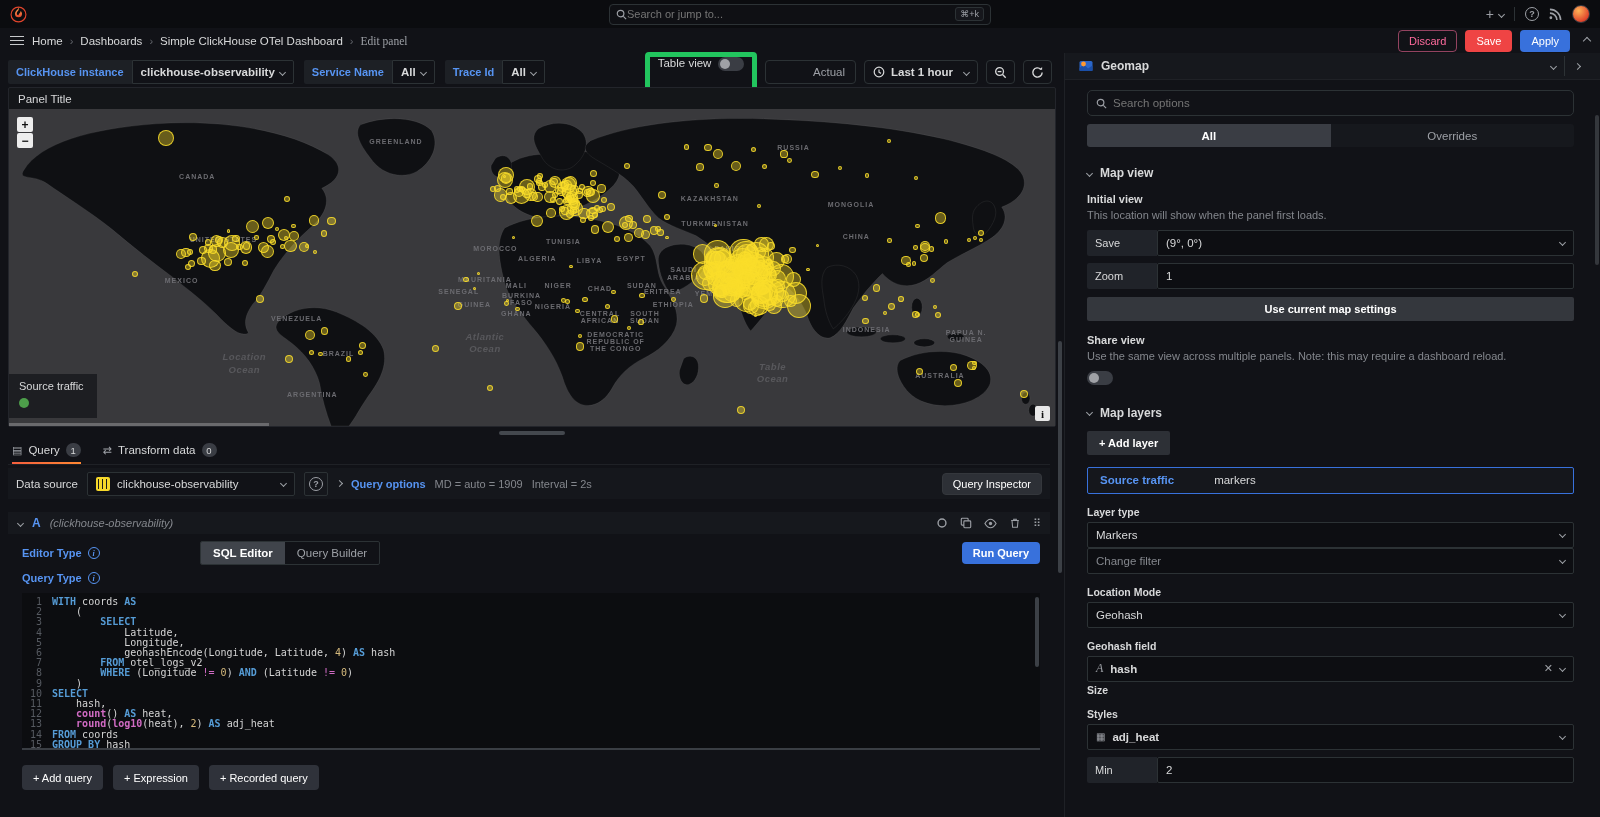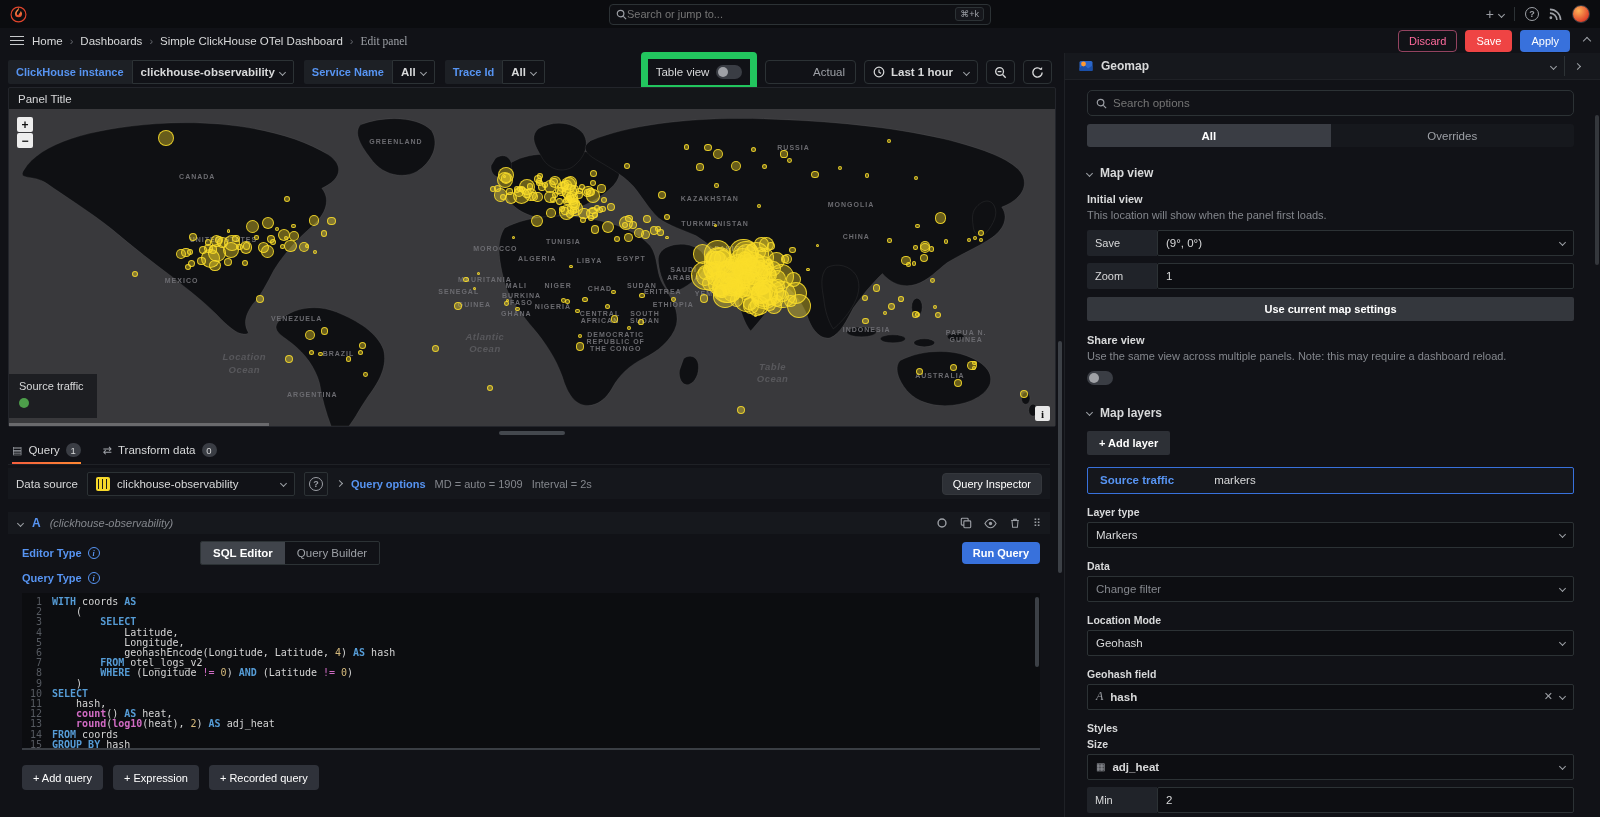--- a/index.html
+++ b/index.html
@@ -44,21 +44,21 @@
   .right { width:536px; border-left:1px solid #1f2126; display:flex; flex-direction:column; position:relative; flex:none; }
 
   
   .toolbar { height:30px; display:flex; align-items:center; gap:10px; flex:none; padding-right:4px; }
   .vars { display:flex; align-items:center; gap:10px; }
   .var { display:flex; align-items:stretch; height:24px; }
   .var-label { background:#1d2025; color:#5794f2; font-size:11px; font-weight:bold; display:flex; align-items:center; padding:0 8px; border-radius:2px 0 0 2px; }
   .var-value { background:#111217; border:1px solid #2c3235; color:#d8d9da; font-size:11.5px; font-weight:bold;
     display:flex; align-items:center; padding:0 8px; border-radius:0 2px 2px 0; cursor:pointer; }
   .toolbar-right { margin-left:auto; display:flex; align-items:center; gap:8px; }
-  .tableview { display:flex; align-items:center; gap:7px; border:7px solid #22c55e; border-radius:4px; height:40px; padding:0 8px; font-size:11.5px; color:#d8d9da; }
+  .tableview { display:flex; align-items:flex-start; gap:7px; border:5px solid #22c55e; border-radius:4px; height:40px; padding:0 8px; font-size:11.5px; color:#d8d9da; }
   .toggle { width:26px; height:14px; border-radius:7px; background:#3a3d44; position:relative; cursor:pointer; display:inline-block; }
   .toggle .knob { position:absolute; left:2px; top:2px; width:10px; height:10px; border-radius:50%; background:#9fa1a6; }
   .seg { display:flex; border:1px solid #2c3235; border-radius:4px; height:24px; overflow:hidden; }
   .seg span { display:flex; align-items:center; padding:0 10px; font-size:11.5px; color:#9da0a6; cursor:pointer; }
   .seg span.active { background:#3a3e45; color:#fff; font-weight:bold;margin-top:35px; }
   .tool-btn { height:24px; border:1px solid #2c3235; background:transparent; border-radius:4px; color:#d8d9da;
     display:flex; align-items:center; gap:6px; padding:0 8px; font-size:11.5px; font-weight:bold; cursor:pointer; font-family:inherit; }
   .chev { display:inline-block; width:5px; height:5px; border-right:1.5px solid #9da0a6; border-bottom:1.5px solid #9da0a6; transform:rotate(45deg); margin-left:5px; vertical-align:2px; }
   .chev.nomargin{margin-left:0;}
 
@@ -969,42 +969,41 @@
           <span class="lname">Source traffic</span>
           <span class="ltype">markers</span>
         </div>
 
         <div class="flabel2">Layer type</div>
         <div class="select">
           <span class="grow">Markers</span>
             <span class="chev nomargin"></span>
         </div>
 
-        <div class="flabel2">Data</div>
         <div class="select">
           <span class="grow ph">Change filter</span>
             <span class="chev nomargin"></span>
         </div>
 
         <div class="flabel2">Location Mode</div>
         <div class="select">
           <span class="grow">Geohash</span>
             <span class="chev nomargin"></span>
         </div>
 
         <div class="flabel2">Geohash field</div>
         <div class="select">
           <span class="ficon">A</span>
           <span class="grow" style="font-weight:bold;">hash</span>
           <span class="xmark">✕</span>
           <span class="chev nomargin"></span>
         </div>
 
+        <div class="flabel2" style="margin-top:2px;">Size</div>
         <div class="flabel2">Styles</div>
-        <div class="flabel2" style="margin-top:2px;">Size</div>
         <div class="select">
           <span class="gicon">▦</span>
           <span class="grow" style="font-weight:bold;">adj_heat</span>
           <span class="chev nomargin"></span>
         </div>
         <div class="fieldrow">
           <span class="flabel">Min</span>
           <div class="input">
               <input value="2" style="">
             </div>

